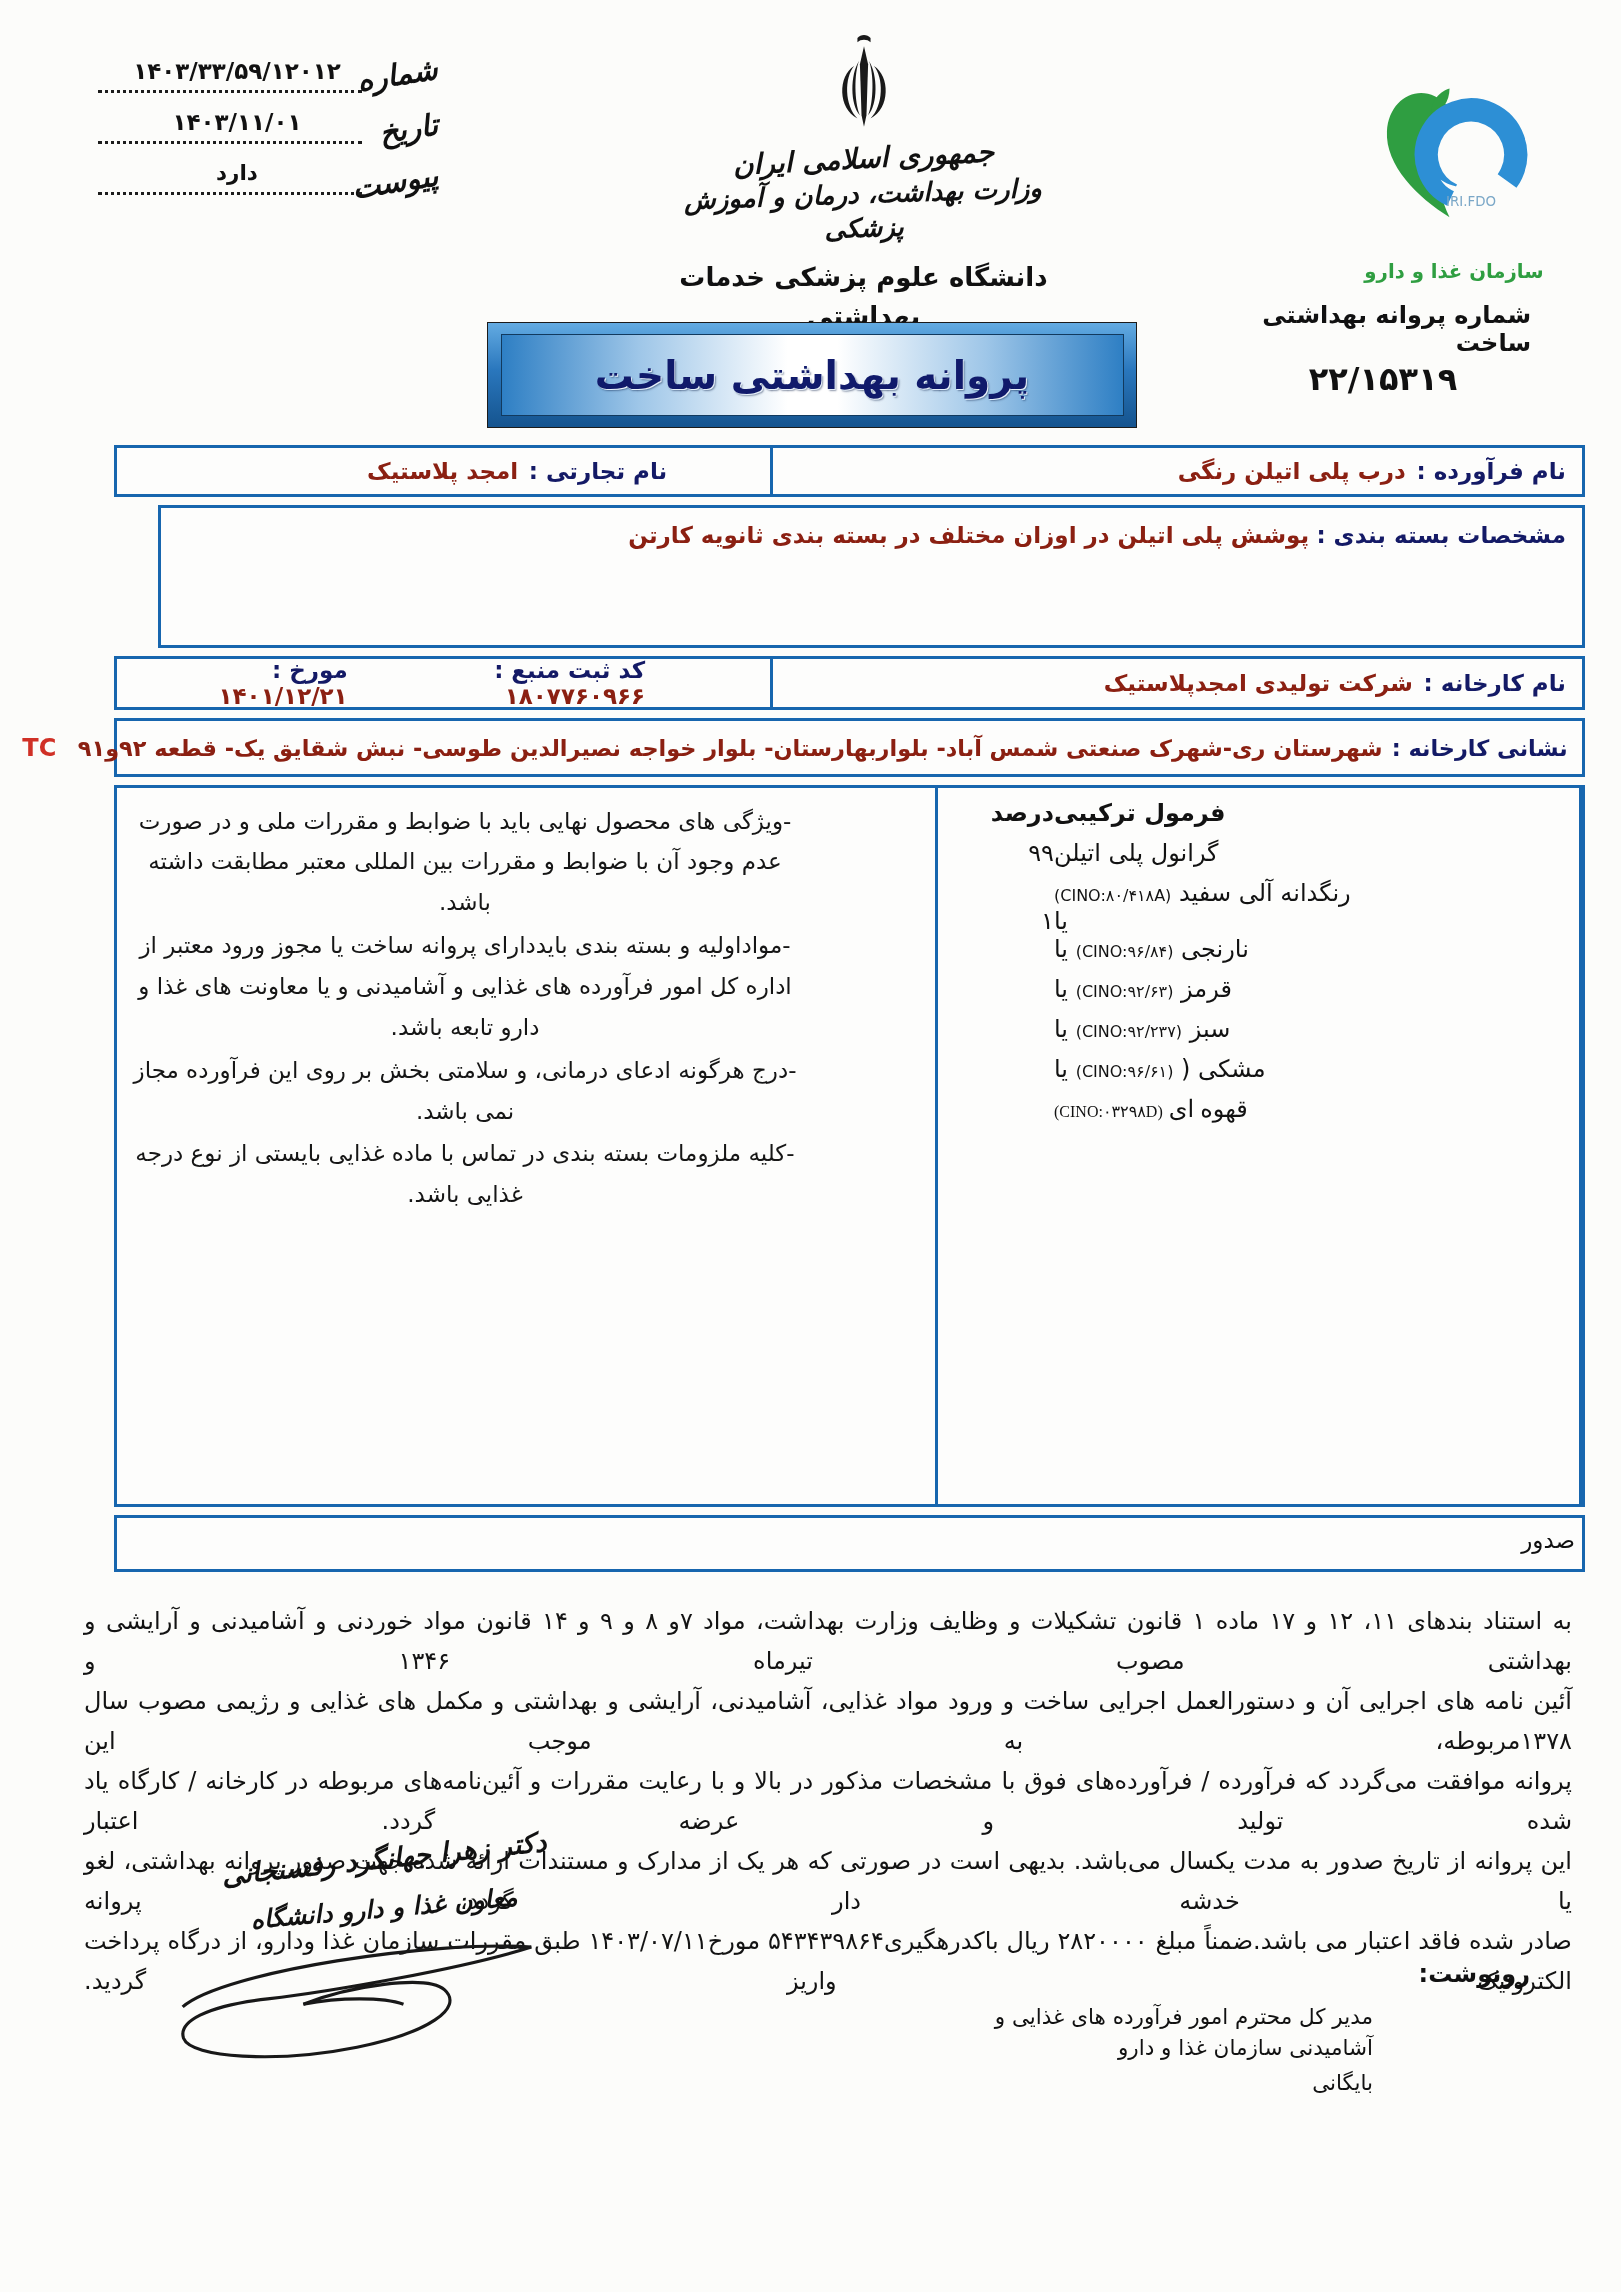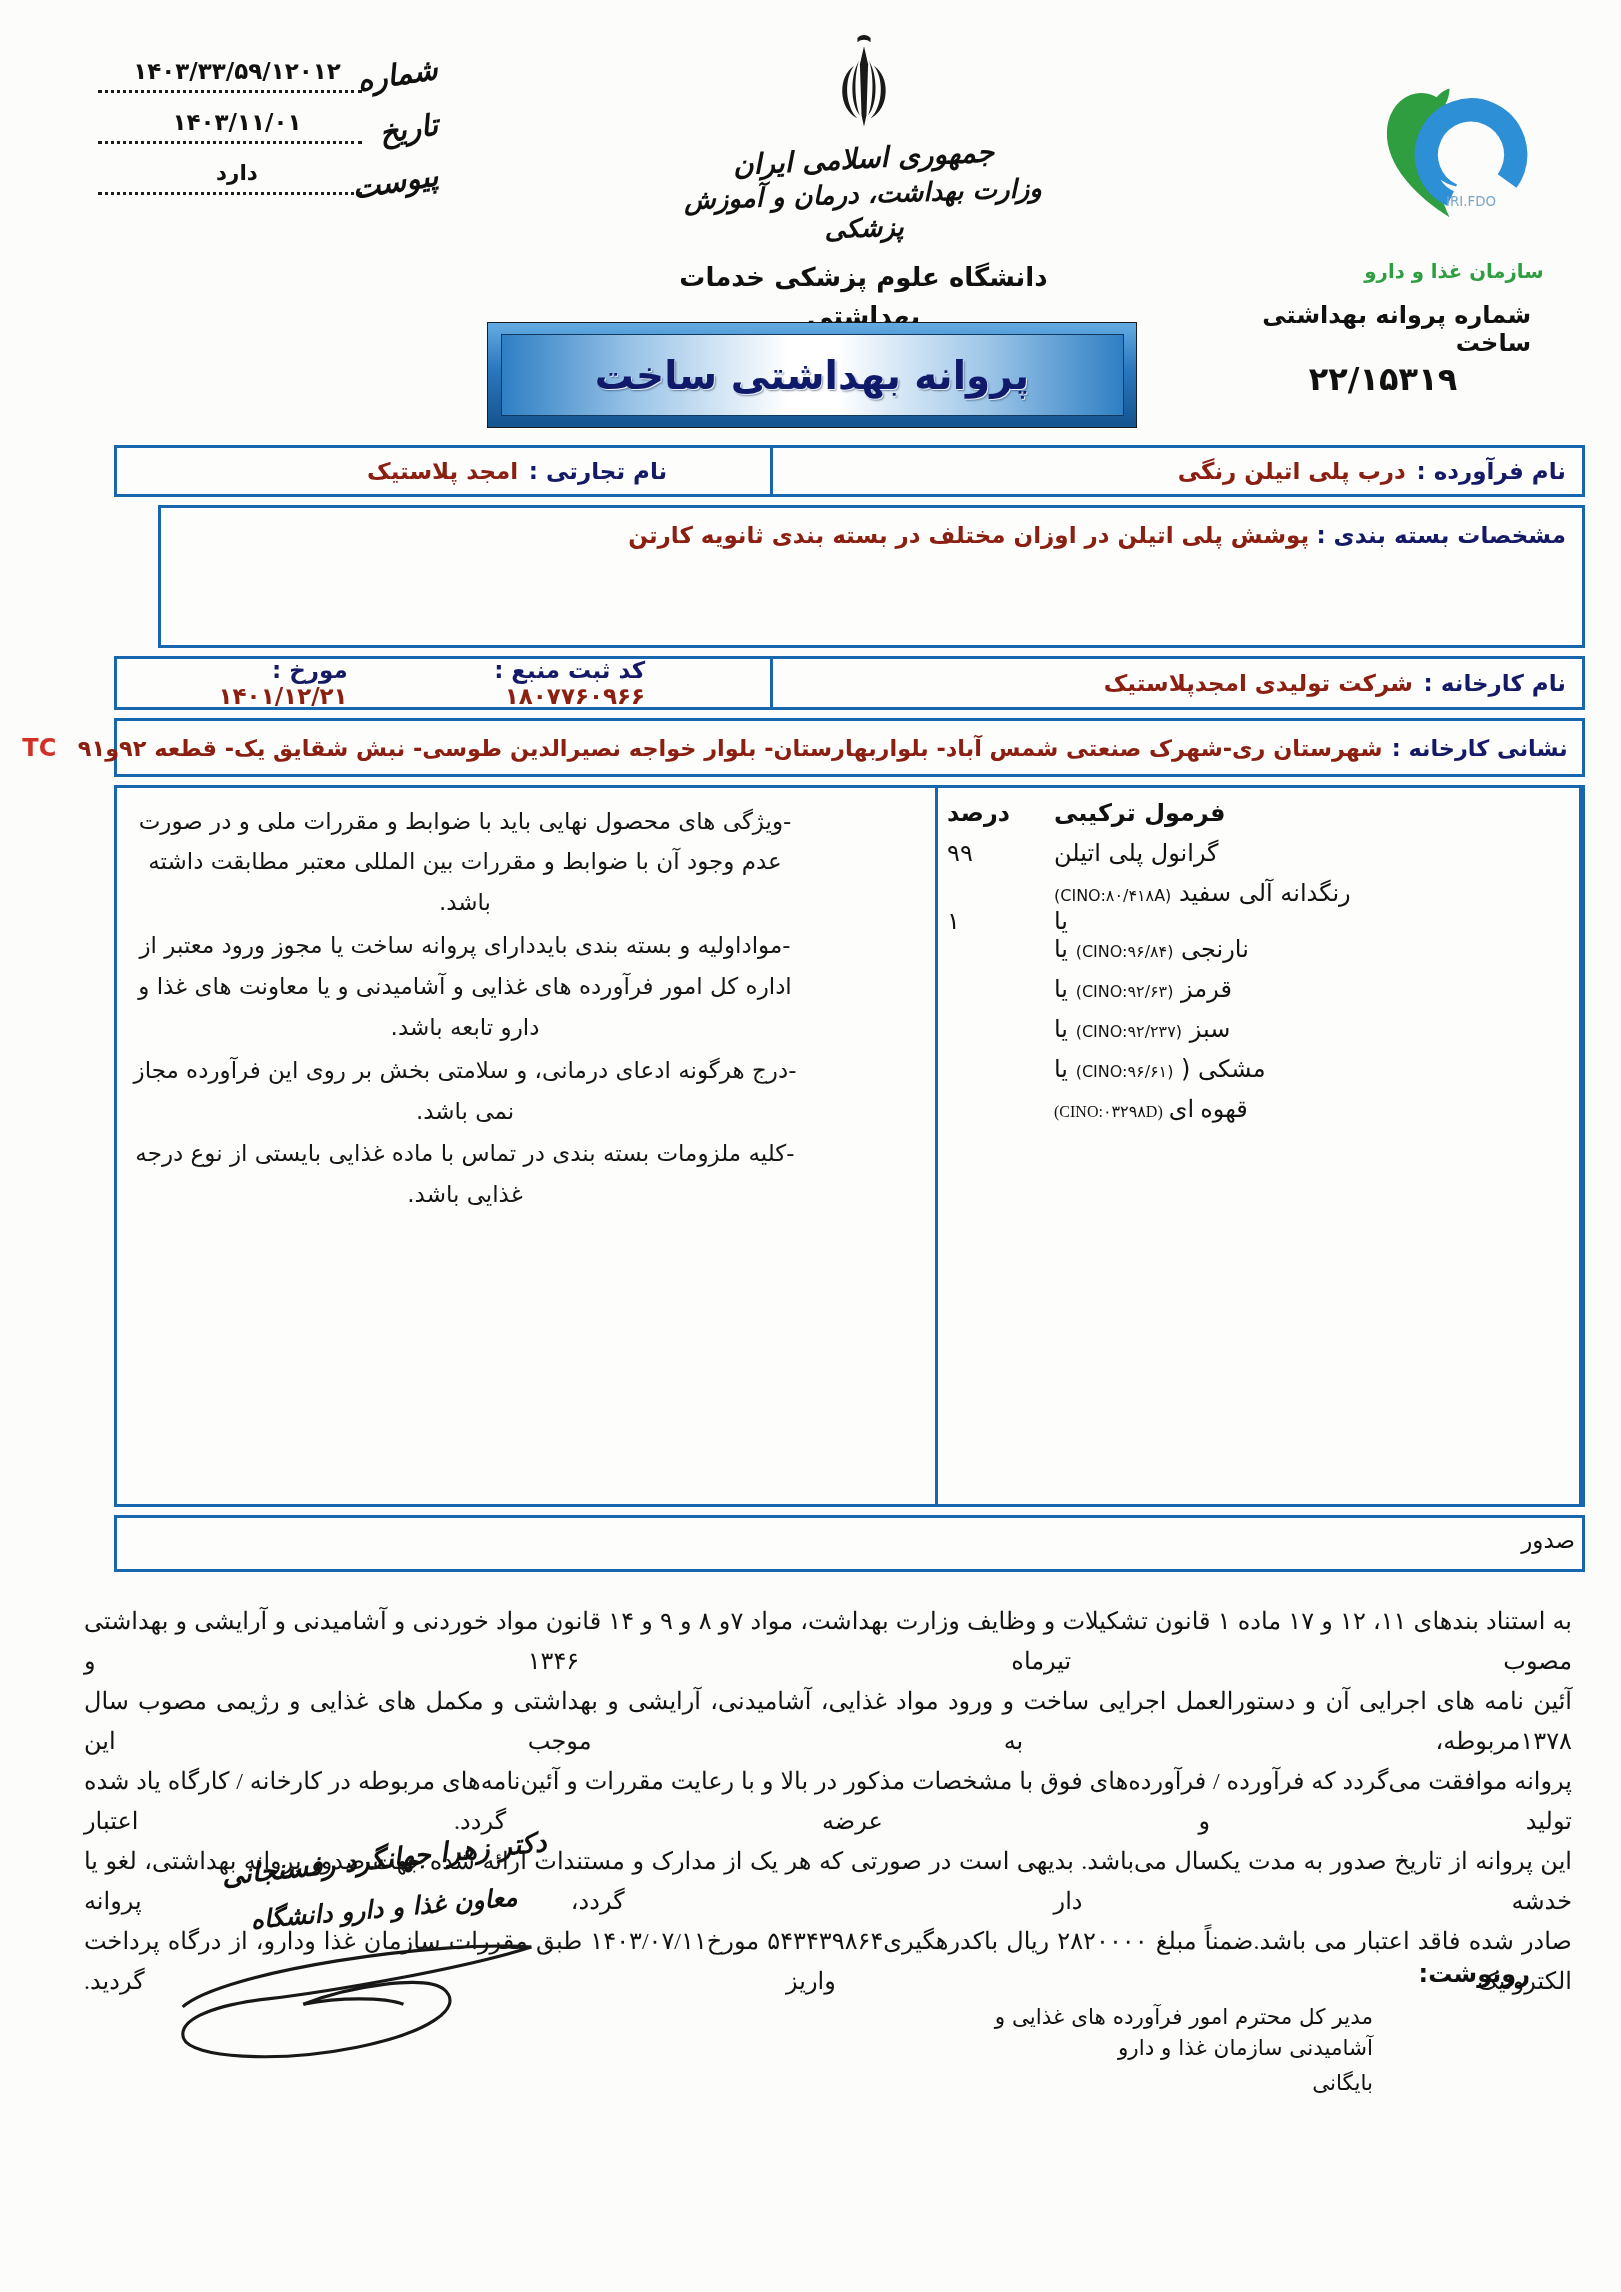--- a/index.html
+++ b/index.html
@@ -50,36 +50,36 @@
   
   .r-main{height:722px;}
   .cell-notes{box-sizing:border-box;width:696px;padding:12.5px 14.3px;font-size:23px;line-height:1.78;
               text-align:center;color:#161616;}
   .cell-formula{box-sizing:border-box;width:647px;border-right:3.6px solid #1766ae;border-left:3.6px solid #1766ae;
               padding:10.7px 0 0 9px;font-size:24px;color:#121212;}
   .cell-edge{box-sizing:border-box;flex:1;}
   .f-row{display:flex;align-items:baseline;min-height:40px;}
   .f-name{flex:1;text-align:left;direction:rtl;}
   .f-name .inner{display:inline-block;}
-  .f-pct{width:107px;text-align:left;}
+  .f-pct{width:107px;text-align:right;}
   .f-head .f-name,.f-head .f-pct{font-weight:bold;}
   .cino{font-size:16px;} 
   .f-row .f-name{padding-right:0;}
   .f-r0 .inner{margin-right:253px;}
   .f-r1 .inner{}
   .f-r2 .inner{margin-right:210px;}
   .f-r3 .inner{margin-right:282px;}
   .f-r4 .inner{margin-right:306px;}
   .f-r5 .inner{margin-right:322px;}
   .f-r6 .inner{margin-right:306px;}
   .f-r7 .inner{margin-right:322px;font-family:Liberation Serif, serif;}
   .note-item{margin:0 0 1.8px 0;}
   .r-issue{height:57px;font-size:23px;padding:9px 7px;}
   
-  .legal{position:absolute;left:85px;top:1601px;width:1488px;font-size:24px;color:#131313;font-family:Liberation Serif, serif;}
+  .legal{position:absolute;left:85px;top:1601px;width:1488px;font-size:24px;color:#131313;}
   .legal-line{text-align:justify;text-align-last:justify;line-height:40px;white-space:normal;}
   
   .sig{position:absolute;left:134px;top:1843px;width:502px;text-align:center;}
   .sig-name{font-size:27px;font-weight:bold;font-style:italic;transform:rotate(-6deg);}
   .sig-title{font-size:25px;font-weight:bold;font-style:italic;transform:rotate(-5deg);margin-top:19.7px;}
   .sig-scribble{position:absolute;left:36px;top:79px;}
   
   .cc{position:absolute;left:913px;top:1960px;width:618px;direction:rtl;}
   .cc-label{font-size:24px;font-weight:bold;text-align:right;}
   .cc-item{font-size:21.5px;text-align:right;margin-top:12.5px;padding-right:157px;line-height:1.45;}

